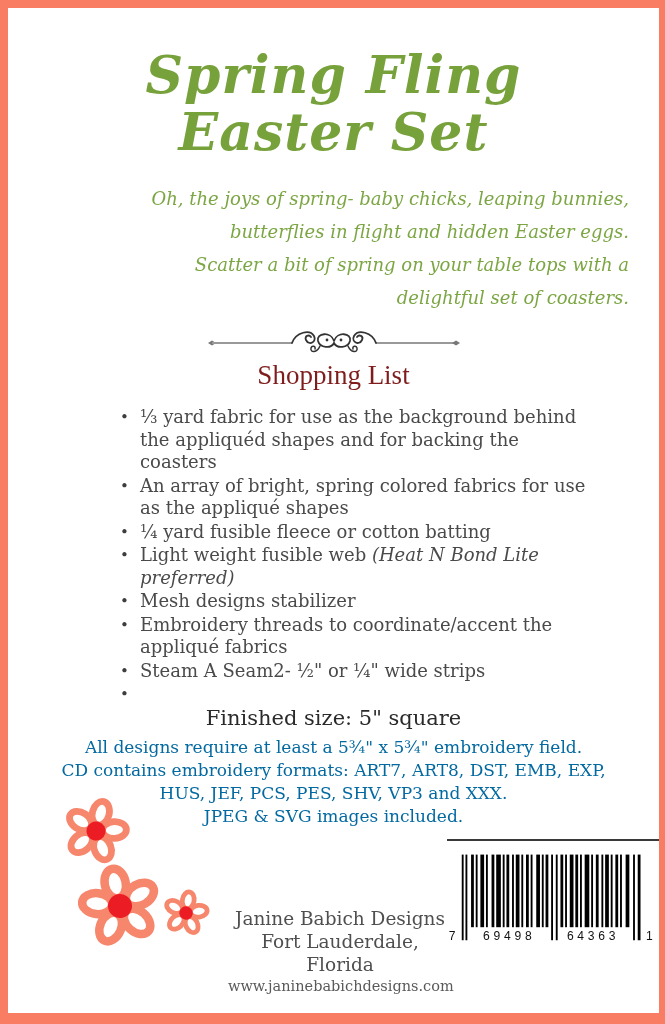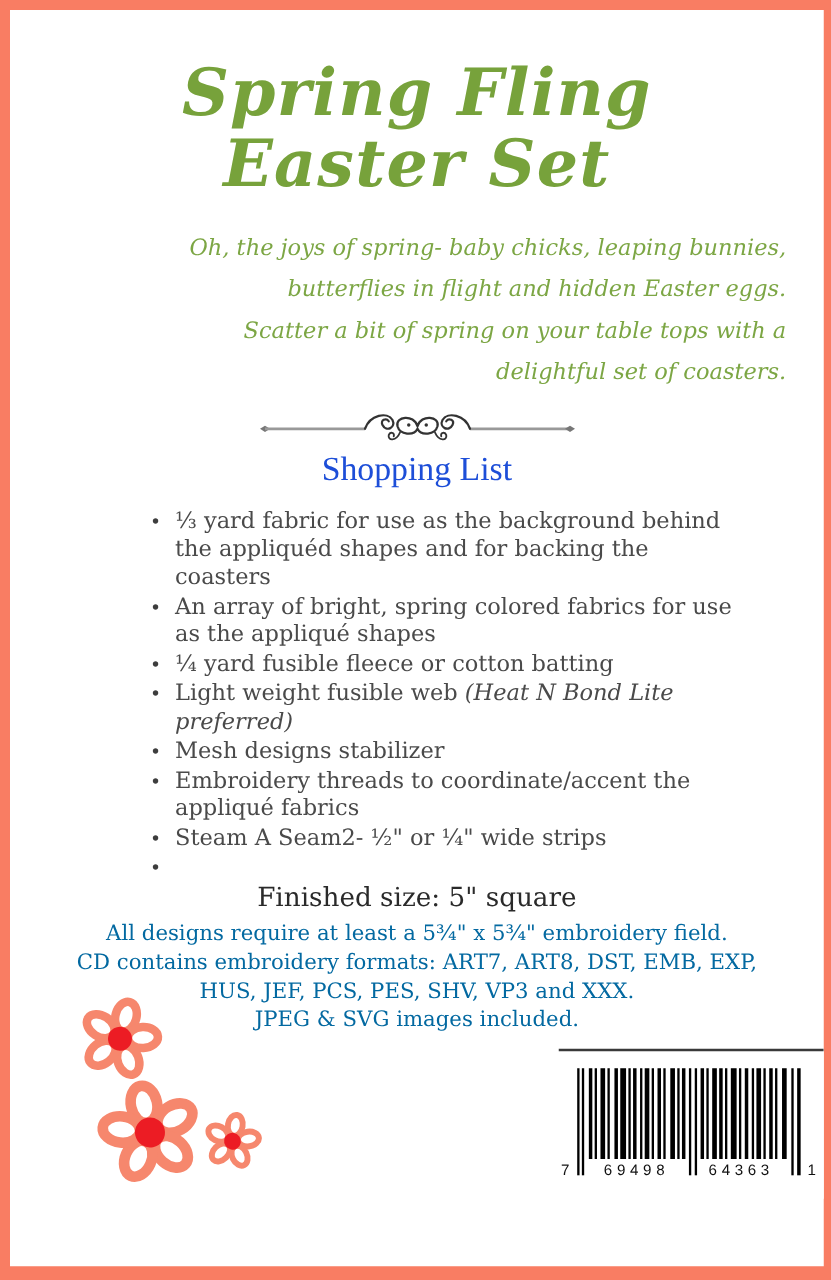--- a/index.html
+++ b/index.html
@@ -40,21 +40,21 @@
   }
   .divider {
     position: absolute;
     top: 318px; left: 0; right: 0;
     text-align: center;
   }
   .shopping-heading {
     position: absolute;
     top: 352px; left: 0; right: 0;
     text-align: center;
-    color: #1d4ed8;
+    color: #7f1d1d;
     font-family: "Liberation Serif", serif;
     font-size: 27px;
   }
   .shopping-list {
     position: absolute;
     top: 398px; left: 112px; right: 72px;
     list-style: none;
     color: #4A4A4A;
     font-size: 18px;
     line-height: 22.5px;
@@ -229,20 +229,25 @@
         <ellipse cx="0" cy="-23" rx="10.5" ry="15" fill="#fff" stroke="#F6876D" stroke-width="8.5"></ellipse>
         <ellipse cx="0" cy="-23" rx="10.5" ry="15" fill="none" stroke="#F6876D" stroke-width="8.5" transform="rotate(72)"></ellipse>
         <ellipse cx="0" cy="-23" rx="10.5" ry="15" fill="none" stroke="#F6876D" stroke-width="8.5" transform="rotate(144)"></ellipse>
         <ellipse cx="0" cy="-23" rx="10.5" ry="15" fill="none" stroke="#F6876D" stroke-width="8.5" transform="rotate(216)"></ellipse>
         <ellipse cx="0" cy="-23" rx="10.5" ry="15" fill="none" stroke="#F6876D" stroke-width="8.5" transform="rotate(288)"></ellipse>
         <circle r="12" fill="#EC1C24"></circle>
       </g>
     </g>
   </svg>
 
+  <div class="publisher">
+    <div class="pub-name">Janine Babich Designs</div>
+    <div class="pub-loc">Fort Lauderdale, Florida</div>
+    <div class="pub-url">www.janinebabichdesigns.com</div>
+  </div>
 
   <div class="barcode-box">
     <div class="barcode-rule"></div>
     <svg width="216" height="104" viewBox="-16 0 232 104">
 
       <rect x="2" y="0" width="2" height="92" fill="#000"></rect>
       <rect x="6" y="0" width="2" height="92" fill="#000"></rect>
 
       <rect x="12" y="0" width="3" height="78" fill="#000"></rect>
       <rect x="17" y="0" width="2" height="78" fill="#000"></rect>

